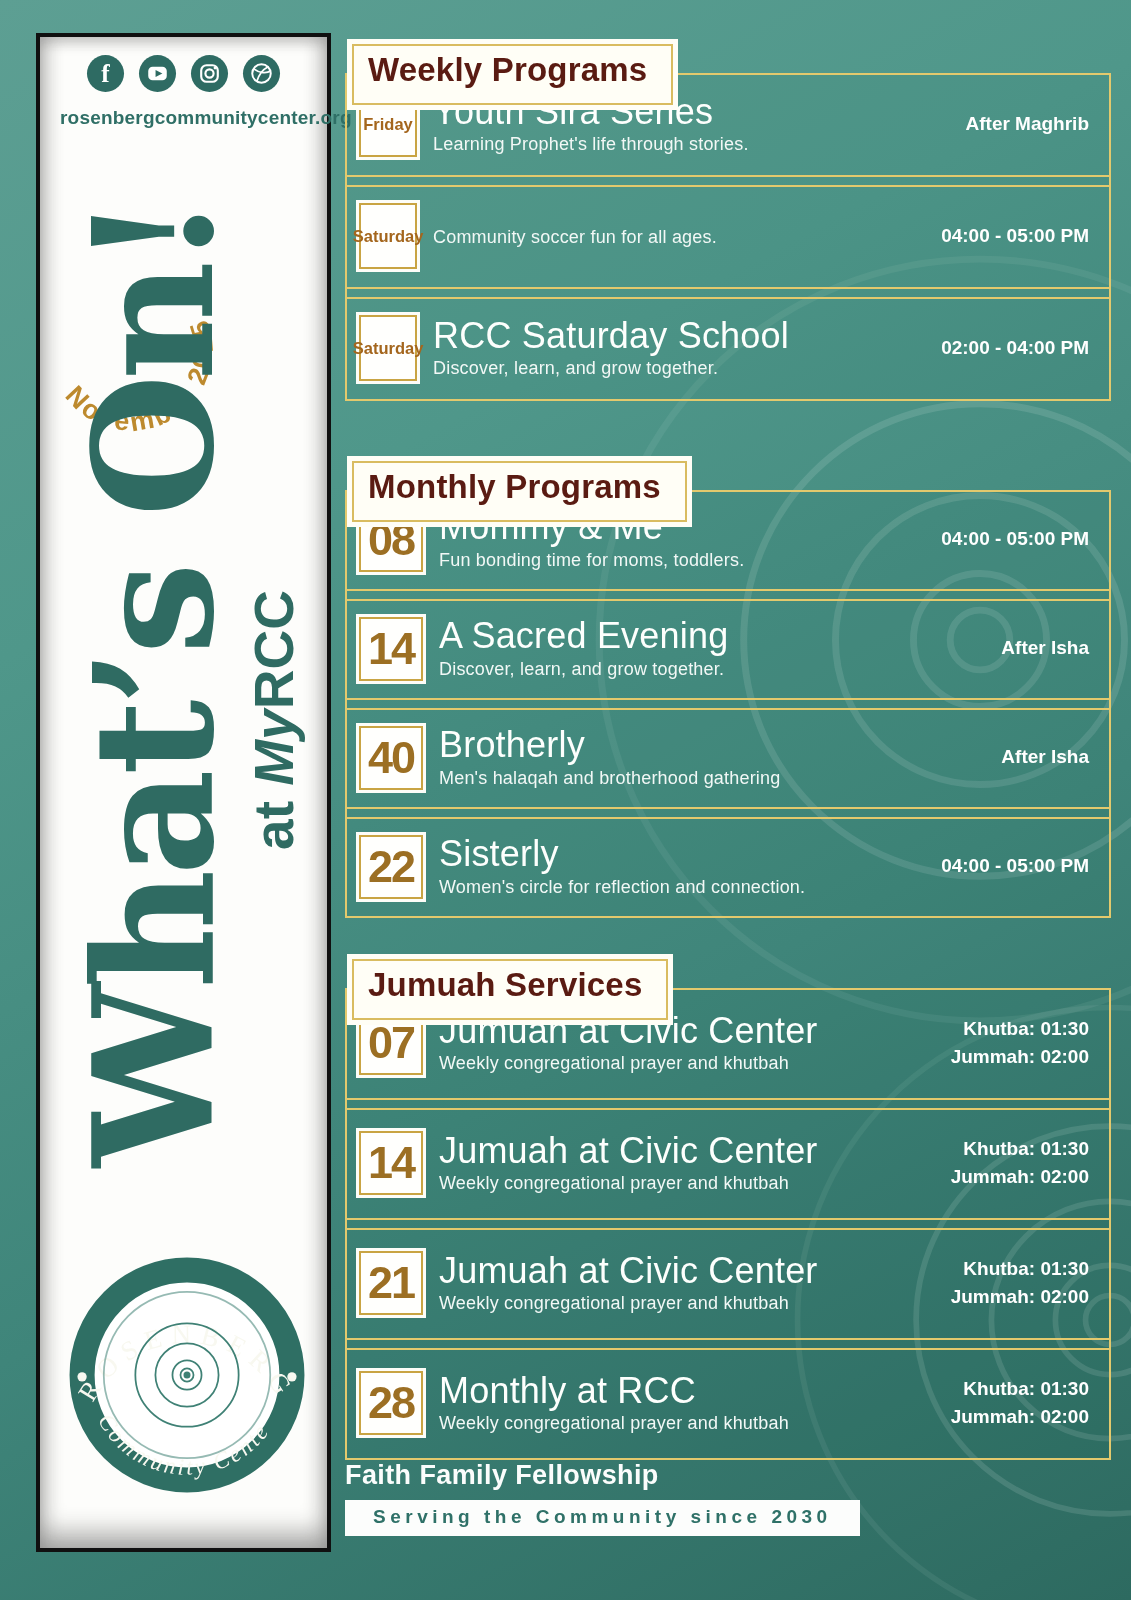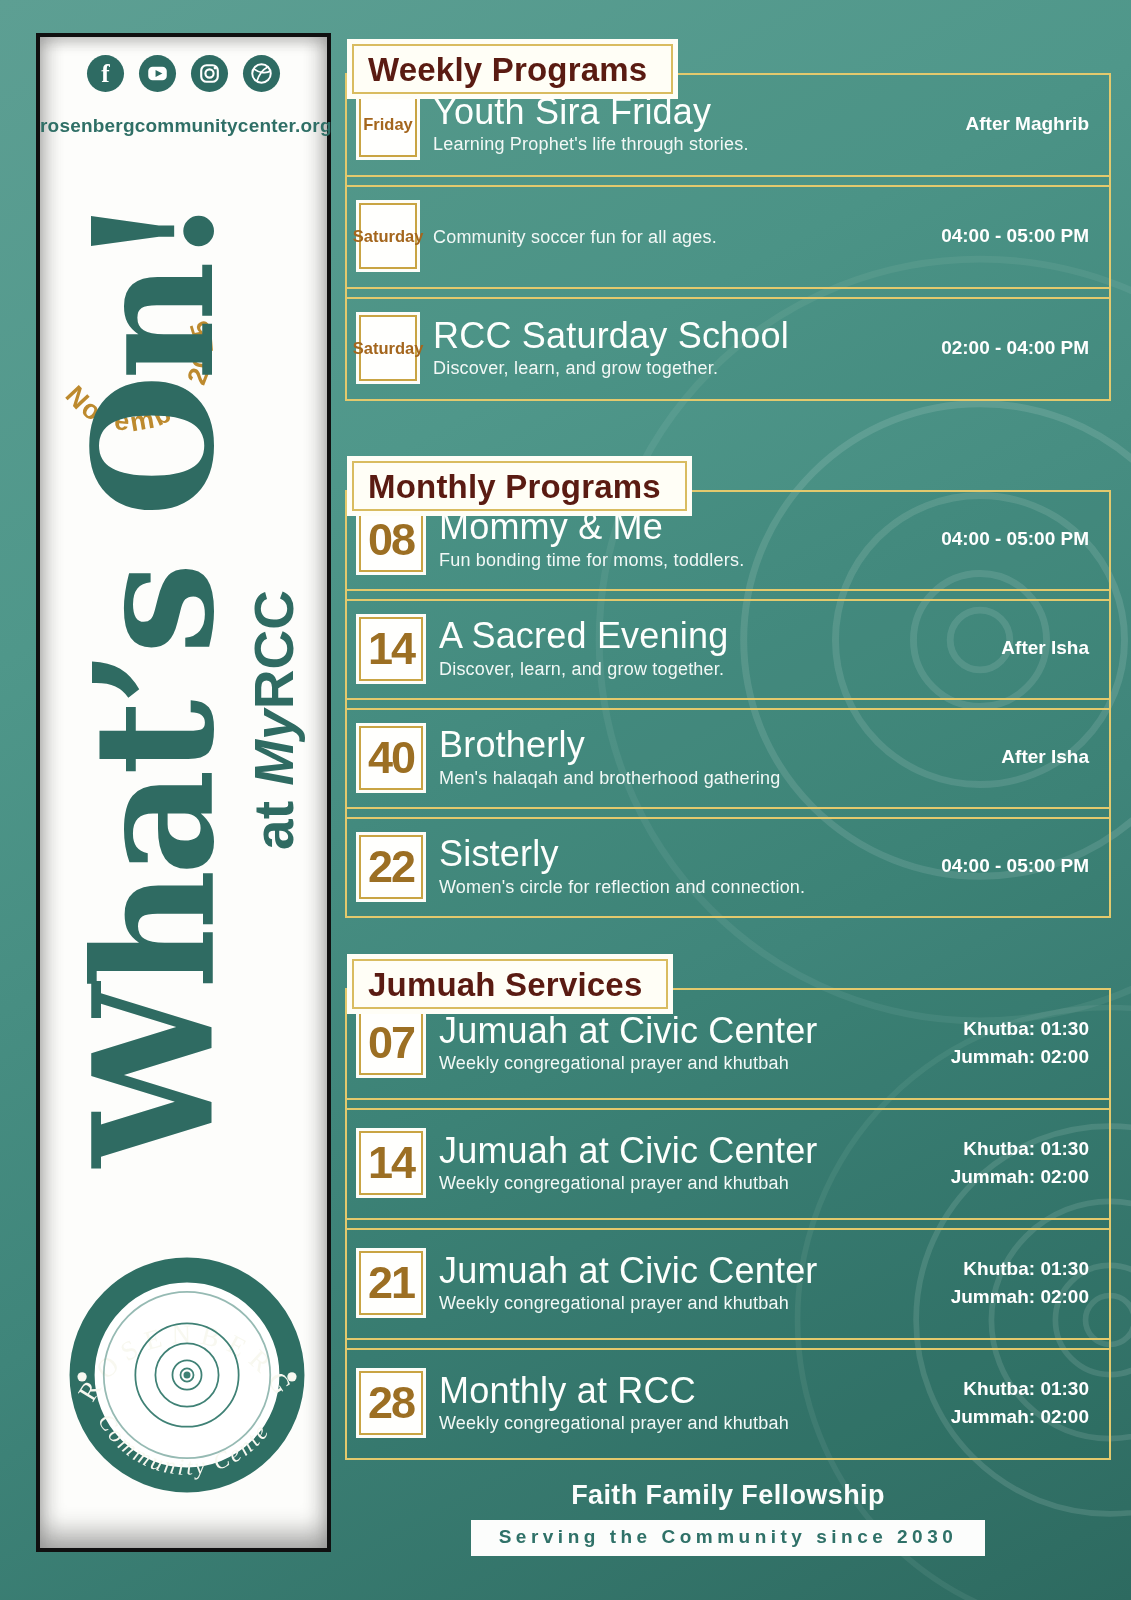--- a/index.html
+++ b/index.html
@@ -18,21 +18,21 @@
   .sidebar{
     position:absolute; left:36px; top:33px; width:295px; height:1519px;
     box-sizing:border-box; background:#fdfdfb; border:4px solid #101010;
     box-shadow:inset 0 -18px 22px rgba(30,30,30,.30),
                inset 0 8px 12px rgba(30,30,30,.14),
                inset 10px 0 16px rgba(30,30,30,.10),
                inset -10px 0 16px rgba(30,30,30,.10);
   }
   .social{display:flex; justify-content:center; gap:13px; margin-top:17px;}
   .social svg{display:block;}
-  .website{margin-top:22px; text-align:center; font-size:19px; font-weight:600; color:#2f6f66; letter-spacing:.2px;}
+  .website{margin-top:14px; text-align:center; font-size:19px; font-weight:600; color:#2f6f66; letter-spacing:.2px;padding-left:20px;}
   .arc-month{position:absolute; left:0; top:0; width:295px; height:460px; overflow:visible;}
   .arc-month text{fill:#bd8a2e; font-size:27px; font-weight:bold; letter-spacing:3px; font-family:"Liberation Sans",sans-serif;}
   .big-title{
     position:absolute; left:26px; top:1130px; width:930px;
     transform:rotate(-90deg); transform-origin:0 0;
     font-family:"DejaVu Serif","Liberation Serif",serif;
     font-weight:bold; font-size:164px; line-height:1.08; letter-spacing:-6px;
     color:#2f6b62; white-space:nowrap;
   }
   .sub-title{
@@ -52,21 +52,21 @@
   .section{
     position:relative; box-sizing:border-box;
     border-left:2px solid #e3c96d; border-right:2px solid #e3c96d;
     background:rgba(9,64,54,.045);
   }
   .section + .section{margin-top:89px;}
   .section.jumuah{margin-top:70px;}
   .section-header{
     position:absolute; top:-29px; left:5px; z-index:3;
     background:#fffef6; border:2px solid #d9bc60; box-shadow:0 0 0 5px #fffef6;
-    padding:3px 24px 2px 14px;
+    padding:3px 24px 13px 14px;
     font-size:33px; font-weight:bold; color:#5a1b12; letter-spacing:.2px;
     line-height:1.25; white-space:nowrap;
   }
   .row{
     position:relative; display:flex; align-items:center;
     border-top:2px solid #e3c96d; border-bottom:2px solid #e3c96d;
     padding:10px 20px 12px 12px; box-sizing:border-box; min-height:104px;
   }
   .row + .row{margin-top:8px;}
   .monthly .row{min-height:101px;}
@@ -78,21 +78,21 @@
     font-size:16.5px; font-weight:bold; color:#a4661d; text-align:right;
     margin-right:16px;
   }
   .badge.num{width:60px; height:60px; font-size:45px; color:#9c6f23; letter-spacing:-2px;}
   .texts{flex:1 1 auto; min-width:0;}
   .event-title{margin:0; font-size:36px; font-weight:400; color:#fdfffd; line-height:1.08; letter-spacing:.2px;}
   .event-desc{margin:3px 0 0 0; font-size:18px; color:#f2f8f6; letter-spacing:.2px;}
   .times{flex:0 0 auto; text-align:right; color:#ffffff; font-weight:bold; font-size:19px; line-height:1.5; padding-left:12px;}
 
   
-  .footer{margin-top:20px; text-align:center;}
+  .footer{text-align:left;}
   .footer-org{font-size:27px; font-weight:bold; color:#fbfdfc; letter-spacing:.4px;}
   .footer-bar{
     display:inline-block; margin-top:9px; background:#fcfdfc; color:#2f7168;
     font-size:19px; font-weight:bold; letter-spacing:4.5px; padding:6px 28px 8px 28px;
   }
 </style>
 </head>
 <body>
 
 <svg width="0" height="0" style="position:absolute">
@@ -210,21 +210,21 @@
   </div>
 
   <div class="content">
 
     <div class="section weekly">
       <div class="section-header">Weekly Programs</div>
       <div class="rows">
           <div class="row">
     <div class="badge">Friday</div>
     <div class="texts">
-      <h3 class="event-title">Youth Sira Friday</h3>
+      <h3 class="event-title">Youth Sira Series</h3>
       <p class="event-desc">Learning Prophet's life through stories.</p>
     </div>
     <div class="times">
               <div class="time-line">After Maghrib</div>
             </div>
   </div>
           <div class="row">
     <div class="badge">Saturday</div>
     <div class="texts">
       <p class="event-desc">Community soccer fun for all ages.</p>

